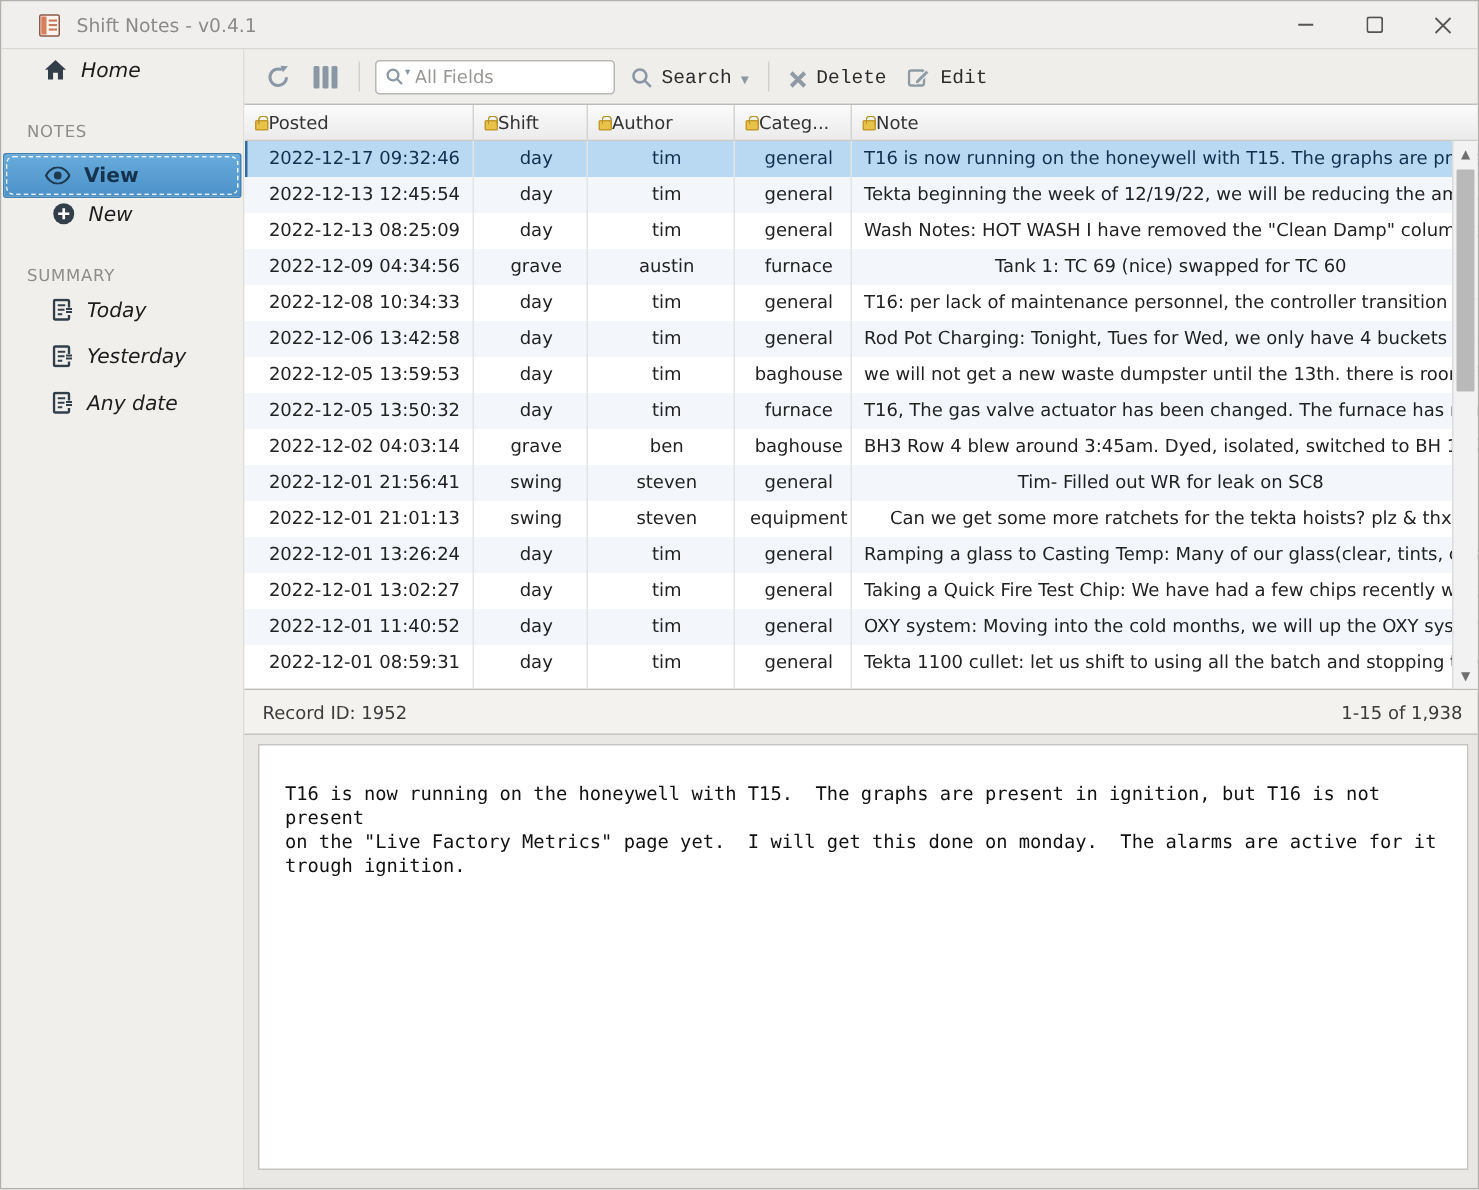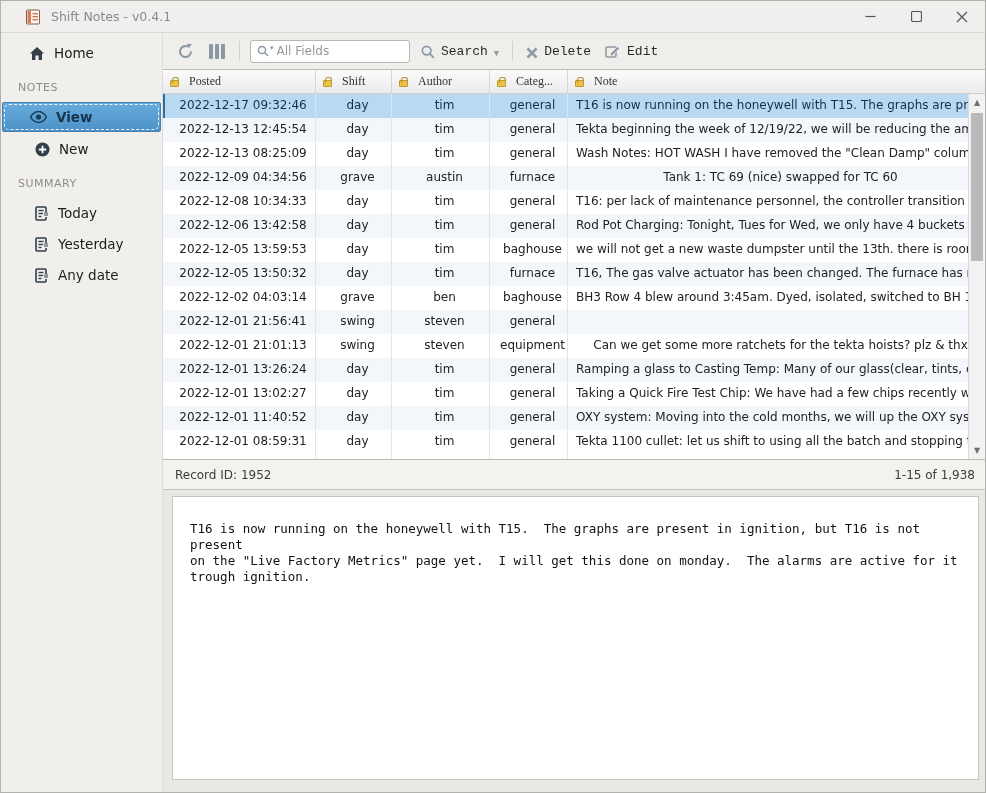--- a/index.html
+++ b/index.html
@@ -14,21 +14,21 @@
   .win-controls { margin-left:auto; display:flex; height:100%; }
   .win-btn { width:46px; display:flex; align-items:center; justify-content:center; color:#555; font-size:13px; }
   .win-btn svg { display:block; }
 
   
   .body { flex:1; display:flex; min-height:0; }
   .sidebar { width:162px; flex:0 0 162px; background:#f1efec; border-right:1px solid #dedcd9; padding-top:6px; }
   .main { flex:1; display:flex; flex-direction:column; min-width:0; }
 
   
-  .side-item { height:28px; display:flex; align-items:center; gap:9px; padding-left:28px; font-size:13.5px; color:#1c1c1c; cursor:default; }
+  .side-item { height:28px; display:flex; gap:9px; padding-left:28px; font-size:13.5px; color:#1c1c1c; cursor:default;font-style:italic; }
   .side-item svg { flex:0 0 auto; }
   .section-label { padding:14px 0 6px 17px; font-size:11px; color:#8f8d8a; letter-spacing:0.5px; }
   .side-sel { margin:2px 1px 0 1px; height:30px; background:linear-gradient(#68abdc,#4c92c8); border:1px solid #4183b3; border-radius:2px; padding:1px; }
   .side-sel-inner { height:100%; border:1px dashed rgba(255,255,255,0.9); border-radius:5px; display:flex; align-items:center; gap:9px; padding-left:25px; font-size:13.5px; font-weight:bold; color:#16334d; }
   .sub-item { padding-left:34px; margin-top:3px; }
 
   
   .toolbar { height:36px; flex:0 0 36px; background:#f0eeeb; display:flex; align-items:center; padding-left:10px; gap:8px; }
   .tb-icon { display:flex; align-items:center; justify-content:center; width:24px; height:24px; }
   .tb-sep { width:1px; height:20px; background:#d2d0cd; margin:0 2px; }
@@ -37,21 +37,21 @@
   .search-box { width:160px; height:23px; background:#fff; border:1px solid #b9b7b4; border-radius:3px; display:flex; align-items:center; padding:0 6px; gap:3px; }
   .search-box input { border:none; outline:none; flex:1; min-width:0; font-family:inherit; font-size:12px; color:#333; background:transparent; }
   .search-box input::placeholder { color:#9a9894; }
   .mini-caret { font-size:7px; color:#8a97a5; margin-left:-2px; margin-top:-6px; }
   .tb-btn { display:flex; align-items:flex-end; gap:6px; font-size:13px; color:#2b2b2b; padding:0 3px;font-family:Liberation Mono, monospace; }
   .caret { font-size:9px; color:#8a97a5; }
 
   
   .tablewrap { flex:0 0 391px; height:391px; background:#fff; border:1px solid #bdbbb8; border-left:none; border-right:none; position:relative; overflow:hidden; display:flex; flex-direction:column; }
   .thead { height:24px; flex:0 0 24px; display:flex; background:linear-gradient(#fbfbfb,#ebebeb); border-bottom:1px solid #cfcdca; }
-  .th { display:flex; align-items:center; gap:10px; padding-left:7px; border-right:1px solid #d6d4d1; font-size:12px; color:#333; overflow:hidden; white-space:nowrap;font-family:Liberation Serif, serif; }
+  .th { display:flex; align-items:center; gap:0; padding-left:7px; border-right:1px solid #d6d4d1; font-size:12px; color:#333; overflow:hidden; white-space:nowrap; }
   .tbody { flex:1; overflow:hidden; position:relative; }
   .trow { height:24px; display:flex; background:#fff;text-align:center; }
   .trow.alt { background:#f3f7fb; }
   .trow.sel { background:#b9d9f2; color:#10304f; box-shadow:inset 2px 0 0 #2f6da0; }
   .trow.partial { height:7px; overflow:hidden; }
   .tcell { line-height:23px; padding-left:8px; border-right:1px solid #e4e4e4; overflow:hidden; white-space:nowrap; font-size:12px; }
   .c0 { width:153px; flex:0 0 153px; }
   .c1 { width:76px;  flex:0 0 76px; }
   .c2 { width:98px;  flex:0 0 98px; }
   .c3 { width:78px;  flex:0 0 78px; }
@@ -310,20 +310,21 @@
               <div class="tcell c1">grave</div>
               <div class="tcell c2">ben</div>
               <div class="tcell c3">baghouse</div>
               <div class="tcell c4">BH3 Row 4 blew around 3:45am. Dyed, isolated, switched to BH 1+2.</div>
             </div>
             <div class="trow alt">
               <div class="tcell c0">2022-12-01 21:56:41</div>
               <div class="tcell c1">swing</div>
               <div class="tcell c2">steven</div>
               <div class="tcell c3">general</div>
+              <div class="tcell c4">Tim- Filled out WR for leak on SC8</div>
             </div>
             <div class="trow">
               <div class="tcell c0">2022-12-01 21:01:13</div>
               <div class="tcell c1">swing</div>
               <div class="tcell c2">steven</div>
               <div class="tcell c3">equipment</div>
               <div class="tcell c4">Can we get some more ratchets for the tekta hoists? plz &amp; thx</div>
             </div>
             <div class="trow alt">
               <div class="tcell c0">2022-12-01 13:26:24</div>

